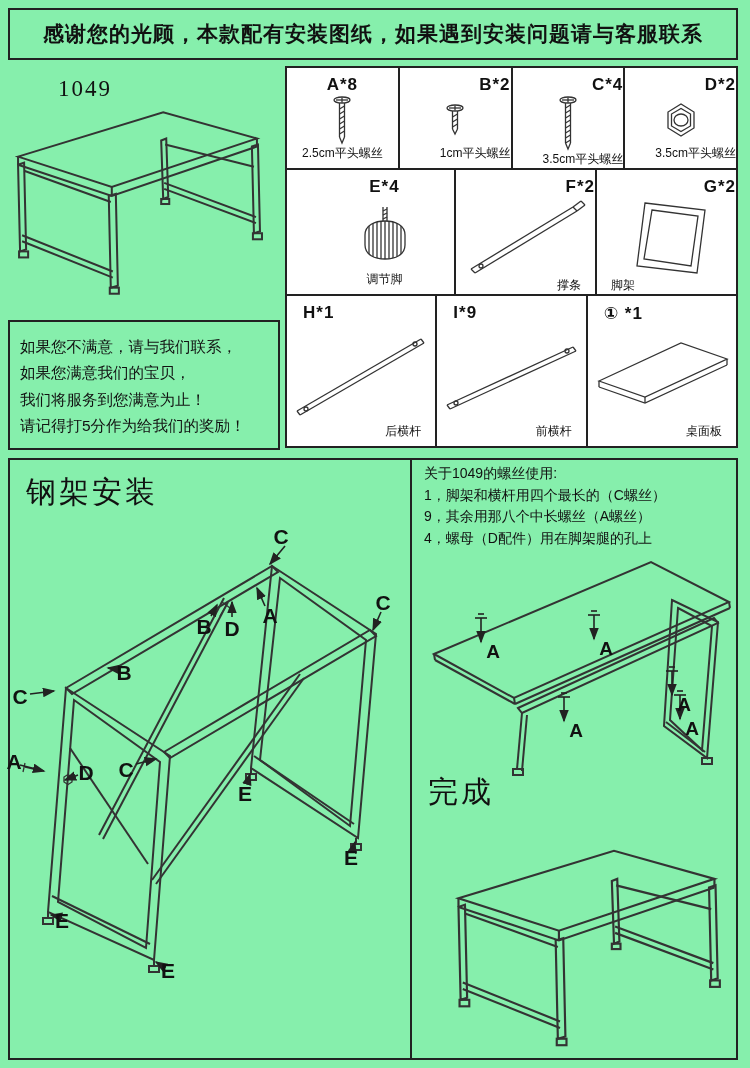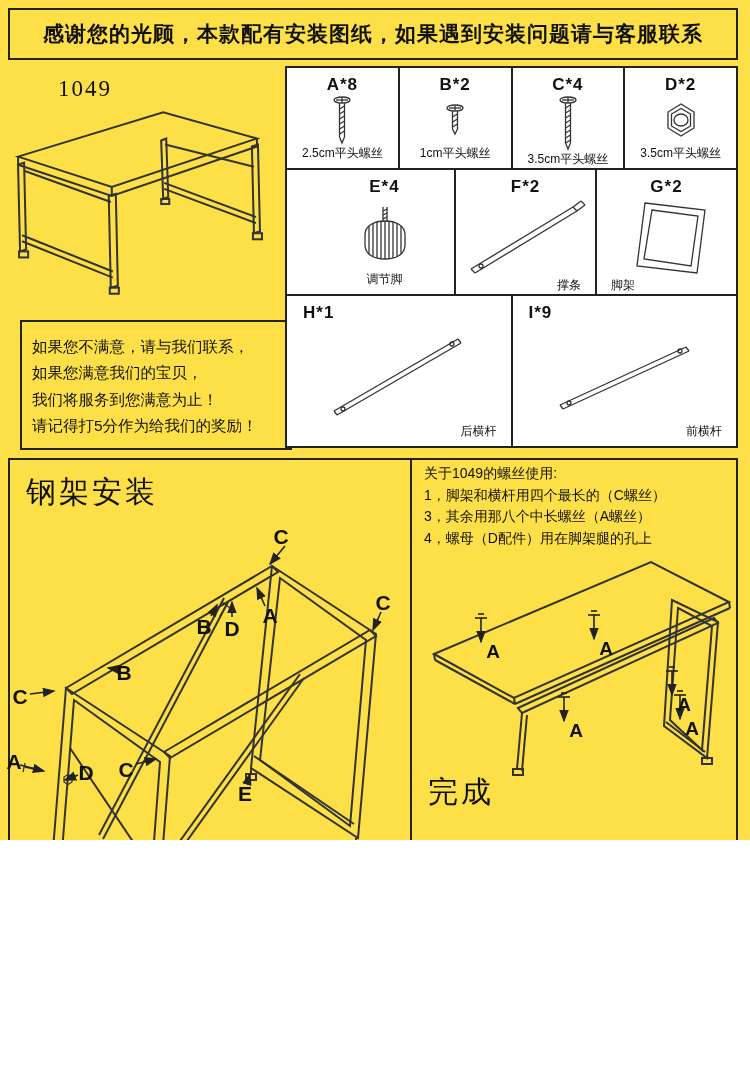--- a/index.html
+++ b/index.html
@@ -1,36 +1,36 @@
 <!DOCTYPE html>
 <html><head>
 <meta charset="utf-8">
 <style>
   * { box-sizing: border-box; margin: 0; padding: 0; }
   html,body { background:#fff; }
   body { font-family: "Liberation Sans", "DejaVu Sans", sans-serif; color:#111; }
-  .page { position:relative; width:750px; height:840px; background:#fde047; overflow:hidden; }
+  .page { position:relative; width:750px; height:1068px; background:#86efac; overflow:hidden; }
   .abs { position:absolute; }
 
   .banner { left:8px; top:8px; width:730px; height:52px; border:2px solid #222;
             display:flex; align-items:center; justify-content:center;
             font-size:21px; font-weight:600; letter-spacing:1px; }
 
   .model { left:58px; top:76px; font-family:"Liberation Serif","DejaVu Serif",serif;
            font-size:23px; letter-spacing:2px; font-weight:500; }
 
-  .notice { left:20px; top:320px; width:272px; height:130px; border:2px solid #222;
+  .notice { left:8px; top:320px; width:272px; height:130px; border:2px solid #222;
             padding:12px 10px; font-size:15.5px; line-height:1.7; font-weight:500; }
 
   .grid { left:285px; top:66px; width:453px; border:2px solid #222; background:#fff; }
   .prow { display:flex; }
   .prow + .prow { border-top:2px solid #222; }
   .r1 { height:100px; } .r2 { height:126px;padding-left:28px; } .r3 { height:152px; }
   .pcell { flex:1; display:flex; flex-direction:column; align-items:center; min-width:0; }
-  .pcell + .pcell { border-left:2px solid #222; }
+  .pcell + .pcell { border-left:2px solid #222;align-items:flex-end; }
   .plabel { font-size:17px; font-weight:700; margin-top:7px; letter-spacing:1px; }
   .plabel.left { align-self:flex-start; margin-left:16px; }
   .picon { flex:1; display:flex; align-items:center; justify-content:center; width:100%; }
   .pcap { font-size:12px; margin-bottom:6px; }
   .pcap.right { align-self:flex-end; margin-right:14px; }
   .pcap.left { align-self:flex-start; margin-left:14px; }
 
   .bottom-box { left:8px; top:458px; width:730px; height:602px; border:2px solid #222; }
   .vdiv { left:410px; top:458px; width:2px; height:602px; background:#222; }
 
@@ -274,20 +274,35 @@
               <line x1="11" y1="86" x2="137" y2="28"></line>
               <line x1="8" y1="82" x2="11" y2="86"></line>
               <line x1="134" y1="24" x2="137" y2="28"></line>
               <circle cx="17" cy="80" r="2"></circle>
               <circle cx="128" cy="28" r="2"></circle>
             </g>
           </svg>
         </div>
         <div class="pcap right">前横杆</div>
       </div>
+      <div class="pcell">
+        <div class="plabel left">① *1</div>
+        <div class="picon">
+          <svg width="145" height="86">
+            <g class="lnthin">
+              <polygon points="10,50 92,12 138,28 56,66"></polygon>
+              <line x1="10" y1="50" x2="10" y2="56"></line>
+              <line x1="56" y1="66" x2="56" y2="72"></line>
+              <line x1="138" y1="28" x2="138" y2="34"></line>
+              <polyline points="10,56 56,72 138,34"></polyline>
+            </g>
+          </svg>
+        </div>
+        <div class="pcap right">桌面板</div>
+      </div>
     </div>
   </div>
 
   <div class="abs bottom-box"></div>
   <div class="abs vdiv"></div>
 
   <div class="abs h-big" id="frame-title">钢架安装</div>
 
   <div class="abs diagram" style="left:4px;top:520px;width:404px;height:540px">
     <svg width="404" height="540" viewBox="0 0 404 540">
@@ -350,21 +365,21 @@
     <span class="dlabel" style="left:122px;top:249px">C</span>
     <span class="dlabel" style="left:241px;top:273px">E</span>
     <span class="dlabel" style="left:347px;top:337px">E</span>
     <span class="dlabel" style="left:58px;top:400px">E</span>
     <span class="dlabel" style="left:164px;top:450px">E</span>
   </div>
 
   <div class="abs instr">
     <div>关于1049的螺丝使用:</div>
     <div>1，脚架和横杆用四个最长的（C螺丝）</div>
-    <div>3，其余用那八个中长螺丝（A螺丝）</div>
+    <div>9，其余用那八个中长螺丝（A螺丝）</div>
     <div>4，螺母（D配件）用在脚架腿的孔上</div>
   </div>
 
   <div class="abs diagram" style="left:426px;top:556px;width:312px;height:235px">
     <svg width="312" height="235" viewBox="0 0 312 235">
       <g class="ln">
         <polygon points="8,98 225,6 303,46 88,142"></polygon>
         <line x1="8" y1="98" x2="9" y2="104"></line>
         <line x1="88" y1="142" x2="89" y2="148"></line>
         <line x1="303" y1="46" x2="304" y2="52"></line>

